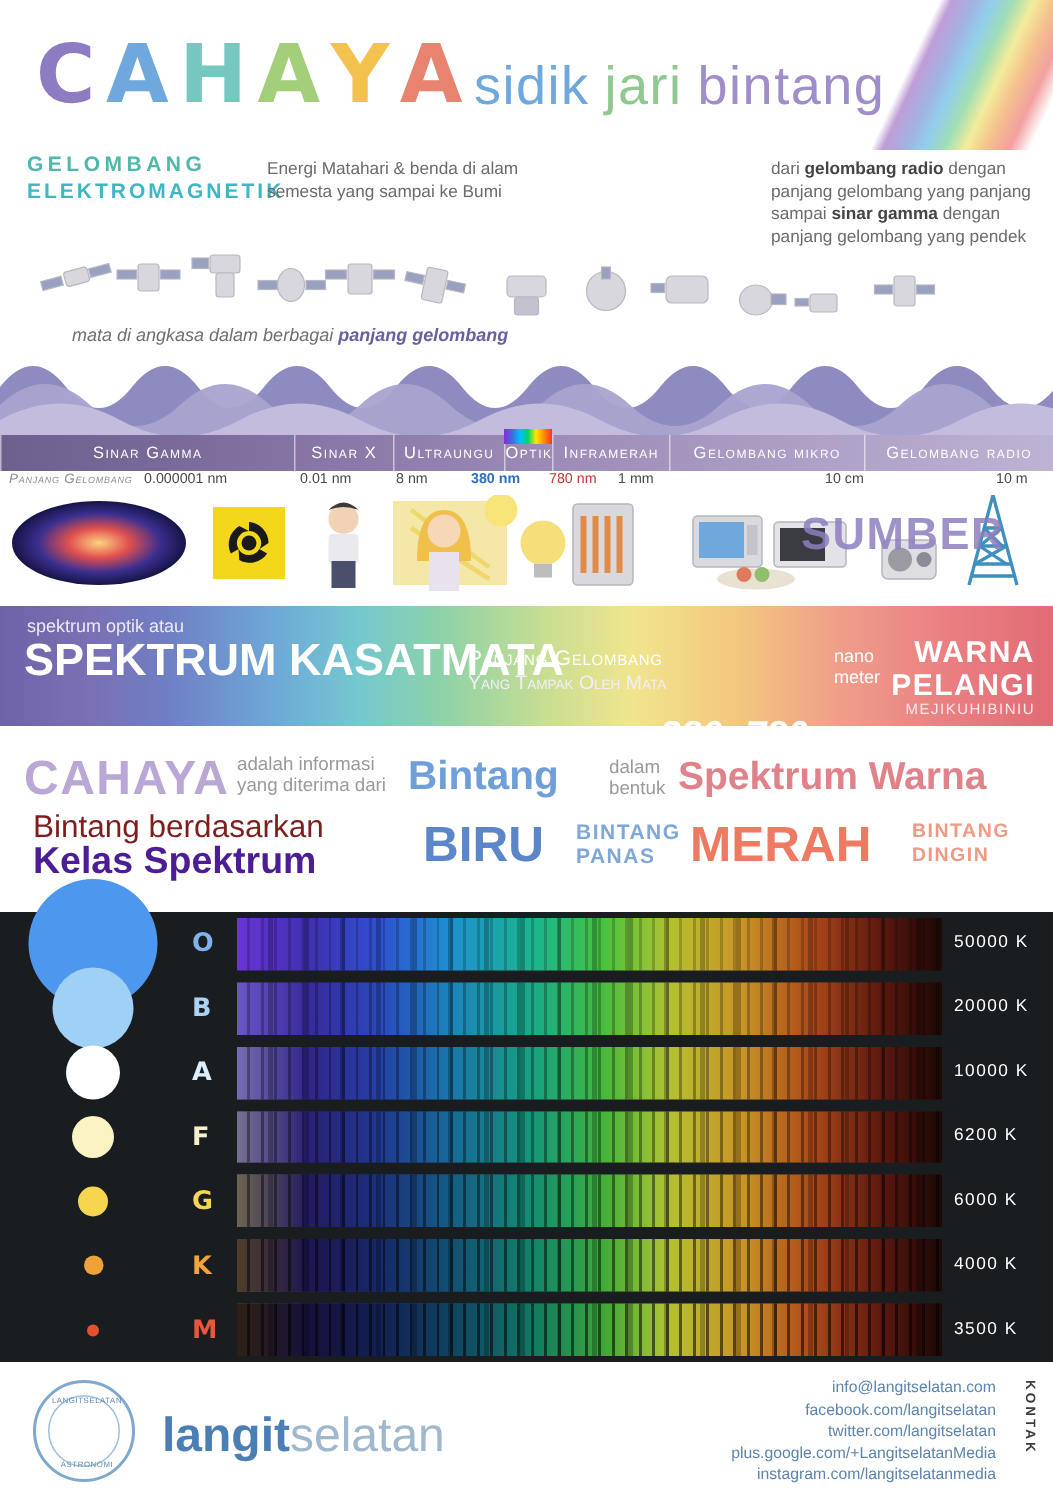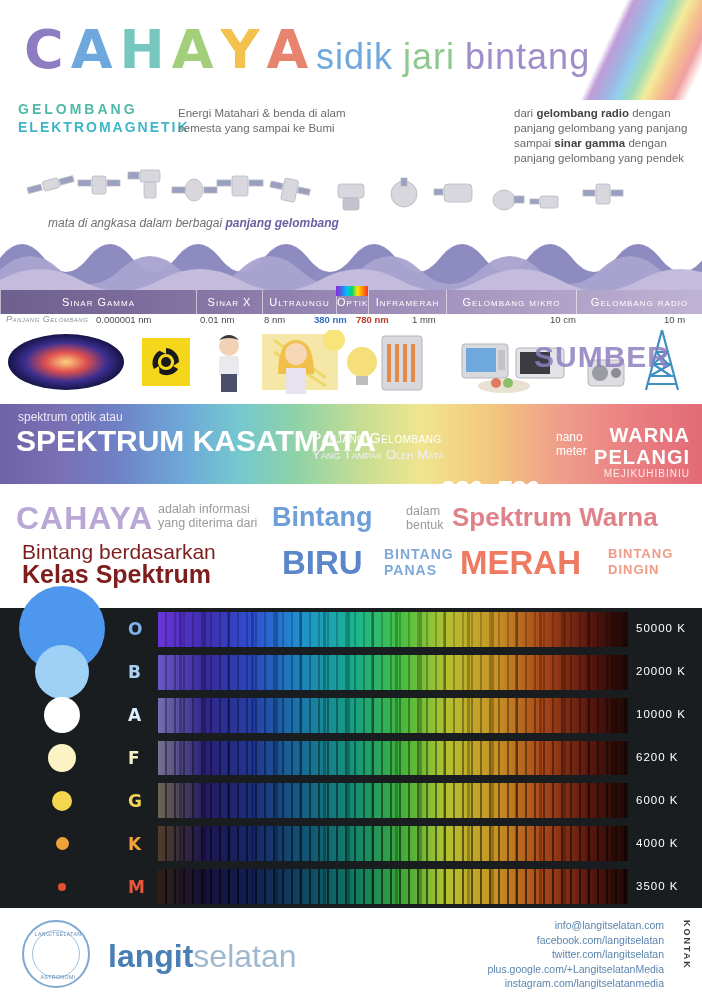--- a/index.html
+++ b/index.html
@@ -100,21 +100,21 @@
 
   
   .infoblock { position:absolute; top:492px; left:0; width:702px; height:96px; }
   .ib { position:absolute; }
   .ib-cahaya { left:16px; top:8px; font-size:32px; font-weight:bold; color:#b9a7d6; letter-spacing:1px;}
   .ib-adalah { left:158px; top:10px; font-size:12.5px; color:#9a9a9a; line-height:14px;}
   .ib-bintang { left:272px; top:10px; font-size:27px; font-weight:bold; color:#6f9fd8; }
   .ib-dalam { left:406px; top:12px; font-size:12.5px; color:#9a9a9a; line-height:14px;}
   .ib-spektrum { left:452px; top:10px; font-size:26px; font-weight:bold; color:#e0828a; }
   .ib-bdasar { left:22px; top:48px; font-size:21px; color:#7f1d1d; }
-  .ib-kelas { left:22px; top:68px; font-size:25px; font-weight:bold; color:#7f1d1d; }
+  .ib-kelas { left:22px; top:68px; font-size:25px; font-weight:bold; color:#4c1d95; }
   .ib-biru { left:282px; top:52px; font-size:33px; font-weight:bold; color:#5b86c9; }
   .ib-bpanas { left:384px; top:54px; font-size:14px; font-weight:bold; color:#7fa8d8; line-height:16px; letter-spacing:1px;}
   .ib-merah { left:460px; top:52px; font-size:33px; font-weight:bold; color:#ef7a62; }
   .ib-bdingin { left:608px; top:54px; font-size:13px; font-weight:bold; color:#f09a86; line-height:16px; letter-spacing:1px;}
 
   
   .darkpanel {
     position:absolute; top:608px; left:0; width:702px; height:300px;
     background:#1a1d20;
   }
@@ -253,21 +253,21 @@
       <div class="seg" style="left: 446px; width: 130px;">Gelombang mikro</div>
       <div class="seg" style="left: 576px; width: 126px;">Gelombang radio</div>
     </div>
   <div class="visible-strip"></div>
   <div class="wlrow" id="wlrow">
     <span class="wl-title">Panjang Gelombang</span>
   <span class="lab" style="left: 96px;">0.000001 nm</span>
       <span class="lab" style="left: 200px;">0.01 nm</span>
       <span class="lab" style="left: 264px;">8 nm</span>
       <span class="lab" style="left: 314px; color: rgb(47, 111, 192); font-weight: bold;">380 nm</span>
-      <span class="lab" style="left: 356px; color: rgb(192, 57, 43); font-weight: bold;">780 nm</span>
+      <span class="lab" style="left: 366px; color: rgb(192, 57, 43); font-weight: normal;">780 nm</span>
       <span class="lab" style="left: 412px;">1 mm</span>
       <span class="lab" style="left: 550px;">10 cm</span>
       <span class="lab" style="left: 664px;">10 m</span>
     </div>
 
   <div class="srcrow">
     <svg width="702" height="64">
 
       <defs>
         <radialGradient id="gal" cx="50%" cy="50%" r="50%">

